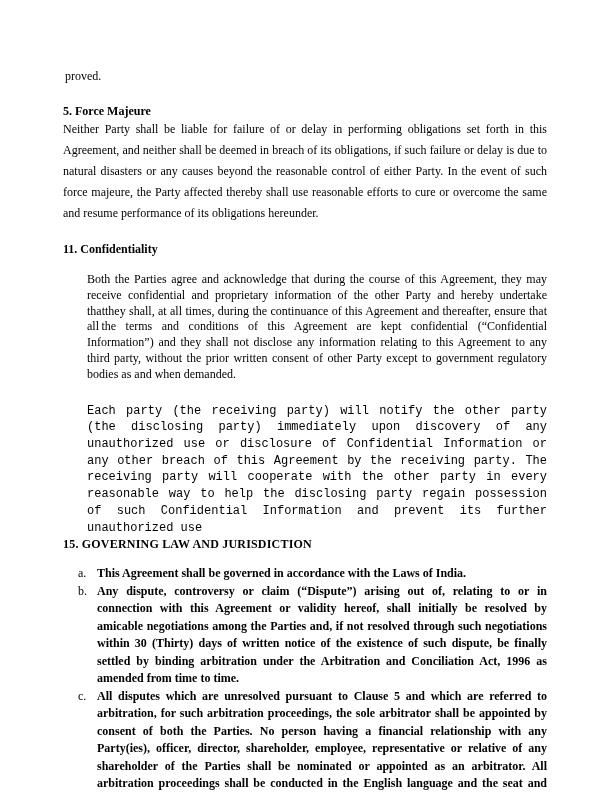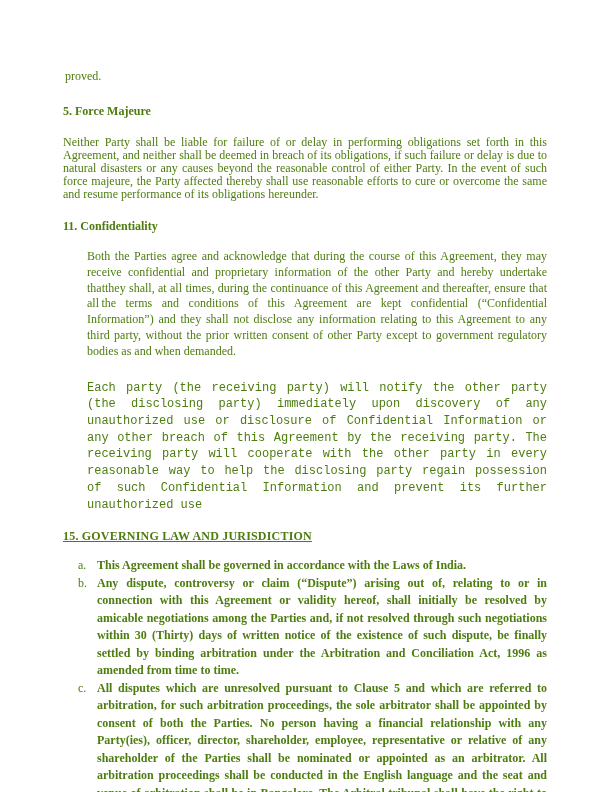--- a/index.html
+++ b/index.html
@@ -29,30 +29,29 @@
     line-height: 16px;
     margin: 0;
   }
   .para {
     text-align: justify;
     margin: 0;
   }
   
   .force-majeure h2 { margin-top: 19px; }
   .force-majeure .para {
-    margin-top: 17px;
-    line-height: 13px;
+    line-height: 21px;
   }
   
   .confidentiality h2 { margin-top: 17px; }
   .confidentiality .para { margin-left: 24px; }
   .confidentiality .p0 { margin-top: 15px; line-height: 15.8px; }
   .confidentiality .p1 { margin-top: 20px; line-height: 16.7px; font-family: Liberation Mono, monospace; }
   
-  .governing-law h2 { margin-top: 15px; letter-spacing: 0.2px; text-decoration: underline; }
+  .governing-law h2 { letter-spacing: 0.2px; }
   .governing-law ol {
     list-style: none;
     margin: 13px 0 0 15px;
     padding: 0;
   }
   .governing-law li {
     display: flex;
     line-height: 17.5px;
   }
   .marker {
@@ -61,21 +60,21 @@
   }
   .li-text {
     flex: 1;
     text-align: justify;
     font-weight: bold;
   }
 </style>
 </head>
 <body>
 
-<div class="page" style="color: #4d7c0f; background: rgb(255, 255, 255);">
+<div class="page" style="color: #000000; background: rgb(255, 255, 255);">
   <p class="lead">proved.</p>
   <div id="doc-sections">
       <section class="sec force-majeure">
         <h2>5. Force Majeure</h2>
         <p class="para p0">Neither Party shall be liable for failure of or delay in performing obligations set forth in this Agreement, and neither shall be deemed in breach of its obligations, if such failure or delay is due to natural disasters or any causes beyond the reasonable control of either Party. In the event of such force majeure, the Party affected thereby shall use reasonable efforts to cure or overcome the same and resume performance of its obligations hereunder.</p>
       </section>
       <section class="sec confidentiality">
         <h2>11. Confidentiality</h2>
         <p class="para p0">Both the Parties agree and acknowledge that during the course of this Agreement, they may receive confidential and proprietary information of the other Party and hereby undertake thatthey shall, at all times, during the continuance of this Agreement and thereafter, ensure that all the terms and conditions of this Agreement are kept confidential (“Confidential Information”) and they shall not disclose any information relating to this Agreement to any third party, without the prior written consent of other Party except to government regulatory bodies as and when demanded.</p>
         <p class="para p1">Each party (the receiving party) will notify the other party (the disclosing party) immediately upon discovery of any unauthorized use or disclosure of Confidential Information or any other breach of this Agreement by the receiving party. The receiving party will cooperate with the other party in every reasonable way to help the disclosing party regain possession of such Confidential Information and prevent its further unauthorized use</p>

